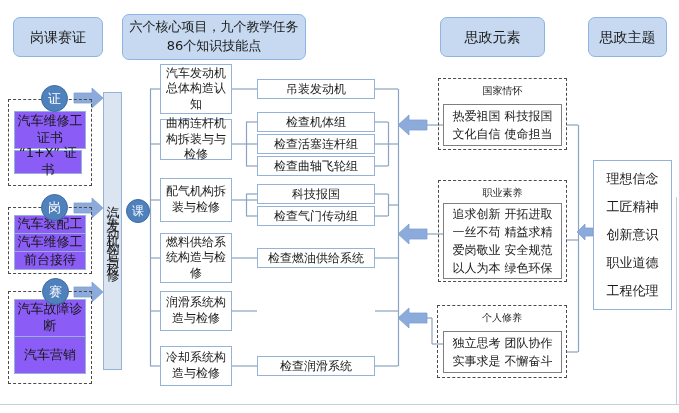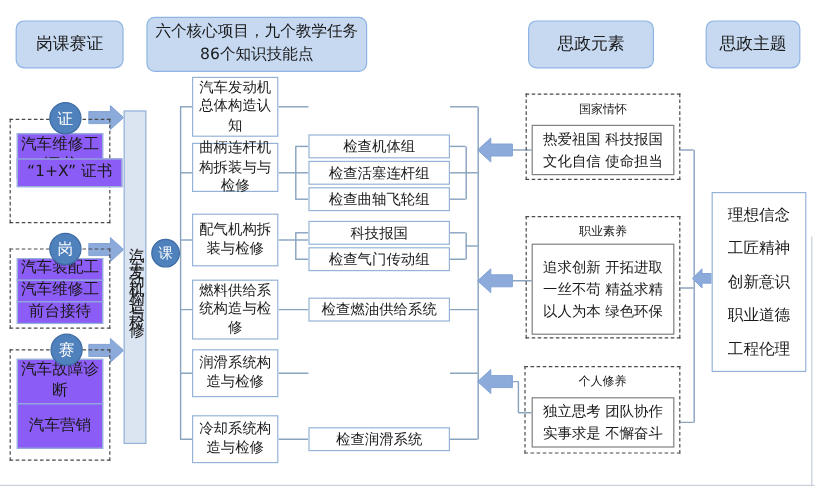--- a/index.html
+++ b/index.html
@@ -135,21 +135,21 @@
   </div>
   <div class="hdr" style="left:588px;top:17px;width:79px;height:40px;">
     <div>思政主题</div>
   </div>
 
   <div class="dashed" style="left:8px;top:99px;width:84px;height:87px;"></div>
   <div class="ibox" style="left:14px;top:111px;width:72px;height:38px;">
     <div>汽车维修工</div>
     <div>证书</div>
   </div>
-  <div class="ibox" style="left:14px;top:132px;width:88px;height:24px;">
+  <div class="ibox" style="left:14px;top:150px;width:68px;height:24px;">
     <div>“1+X” 证书</div>
   </div>
   <div class="badge" style="left:41px;top:85px;">
     <span>证</span>
   </div>
 
   <div class="dashed" style="left:8px;top:207px;width:84px;height:67px;"></div>
   <div class="ibox" style="left:14px;top:215px;width:72px;height:19px;">
     <div>汽车装配工</div>
   </div>
@@ -193,20 +193,23 @@
   <div class="pbox" style="top:233px;height:50px;">
       <div>燃料供给系统构造与检修</div>
     </div>
   <div class="pbox" style="top:291px;height:40px;">
       <div>润滑系统构造与检修</div>
     </div>
   <div class="pbox" style="top:346px;height:40px;">
       <div>冷却系统构造与检修</div>
     </div>
 
+  <div class="tbox" style="top:79px;">
+      <div>吊装发动机</div>
+    </div>
   <div class="tbox" style="top:112px;">
       <div>检查机体组</div>
     </div>
   <div class="tbox" style="top:134px;">
       <div>检查活塞连杆组</div>
     </div>
   <div class="tbox" style="top:156px;text-align:right;">
       <div>检查曲轴飞轮组</div>
     </div>
   <div class="tbox" style="top:184px;">
@@ -229,20 +232,21 @@
     <div>热爱祖国 科技报国</div>
     <div>文化自信 使命担当</div>
   </div>
 
   <div class="dashed" style="left:438px;top:180px;width:129px;height:102px;">
     <div class="gtitle">职业素养</div>
   </div>
   <div class="gibox" style="left:443px;top:203px;width:119px;height:76px;">
     <div>追求创新 开拓进取</div>
     <div>一丝不苟 精益求精</div>
+    <div>爱岗敬业 安全规范</div>
     <div>以人为本 绿色环保</div>
   </div>
 
   <div class="dashed" style="left:437px;top:305px;width:130px;height:73px;">
     <div class="gtitle">个人修养</div>
   </div>
   <div class="gibox" style="left:443px;top:331px;width:119px;height:42px;">
     <div>独立思考 团队协作</div>
     <div>实事求是 不懈奋斗</div>
   </div>

